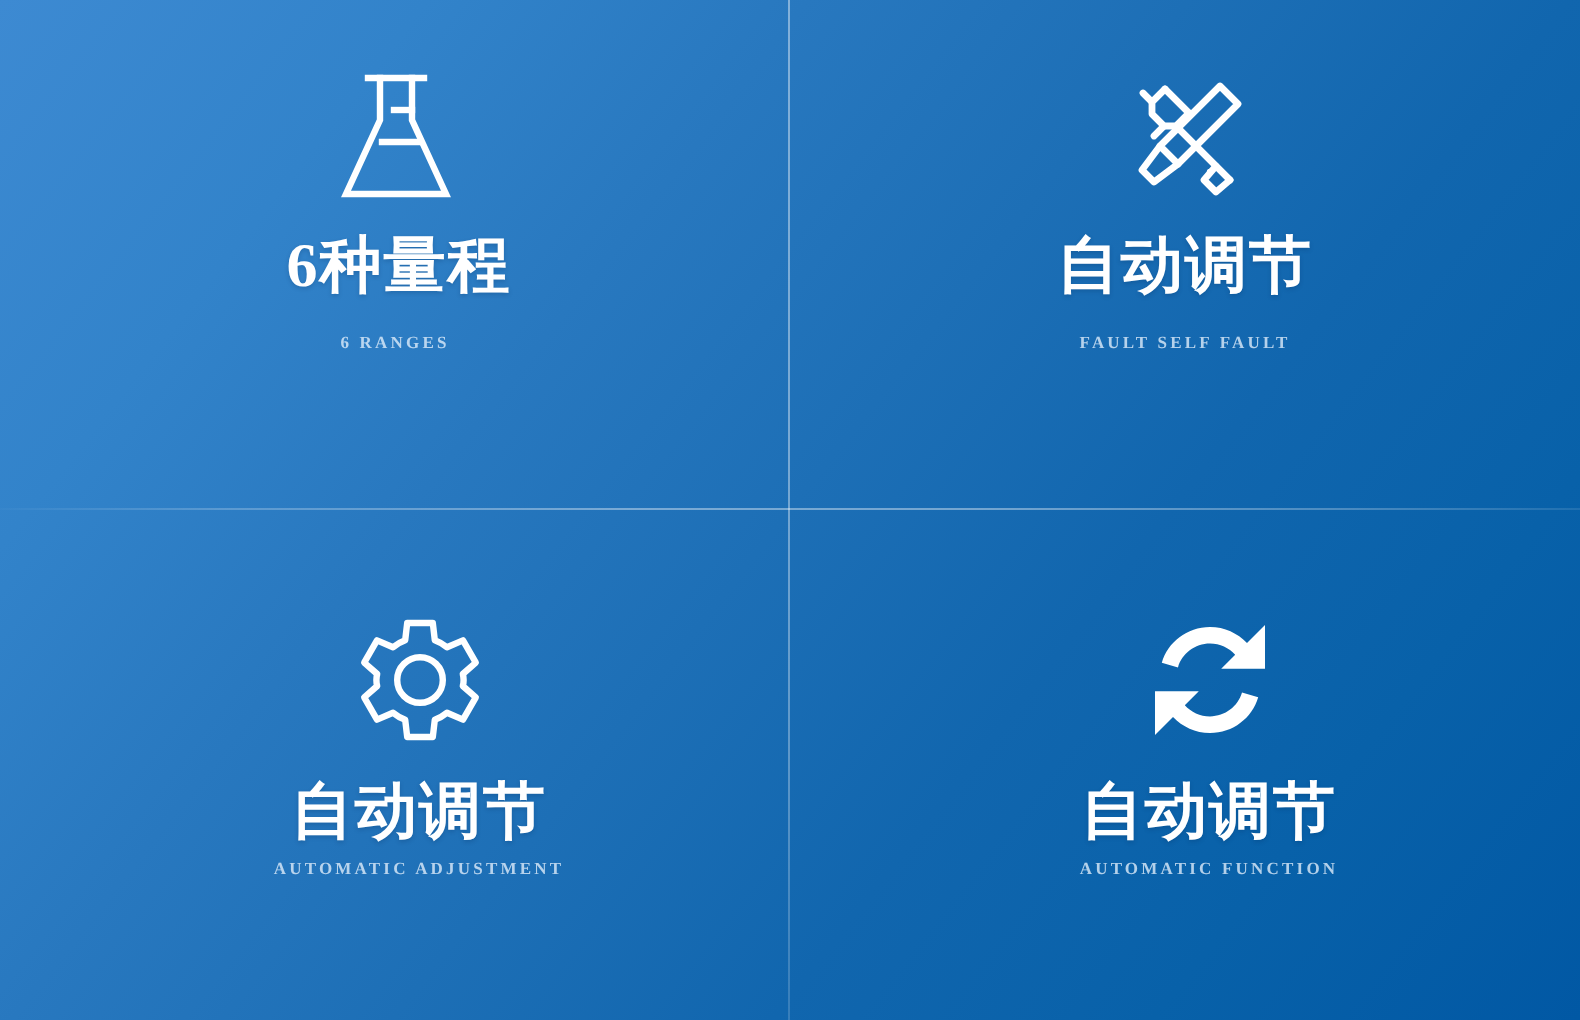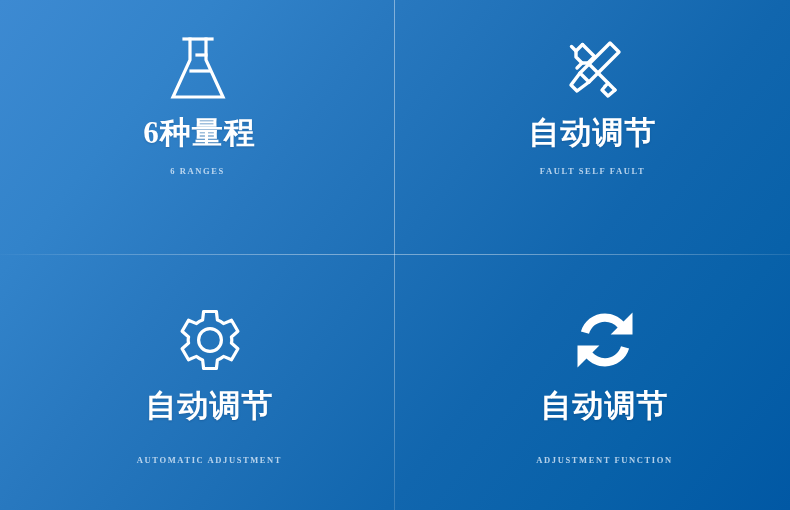--- a/index.html
+++ b/index.html
@@ -88,21 +88,21 @@
     font-size: 31px;
     font-weight: bold;
     letter-spacing: 1px;
     line-height: 1.1;
     text-align: center;
     margin: 0;
     white-space: nowrap;
     text-shadow: 0 1px 2px rgba(0, 40, 85, 0.22);
   }
   .tile-sub {
-    margin-top: 32px;
+    margin-top: 6px;
     color: rgba(222, 236, 250, 0.80);
     font-size: 8.5px;
     letter-spacing: 1.6px;
     text-align: center;
     white-space: nowrap;
     font-weight: bold;
   }
 
   
   #tile-ranges      .tile-title { margin-left: 4px; }
@@ -192,16 +192,16 @@
         <path d="M31 57.5
                  C42.5 57.5 52.1 49.9 55.1 39.6
                  L47.0 37.3
                  C45.0 44.2 38.6 49.2 31 49.2
                  C26.0 49.2 21.5 47.0 18.4 43.6
                  L25.4 36.6 L3.5 36.6 L3.5 58.5 L12.5 49.5
                  C17.2 54.4 23.7 57.5 31 57.5 Z"></path>
       </svg>
     </div>
     <div class="tile-title">自动调节</div>
-    <div class="tile-sub">ADJUSTMENT FUNCTION</div>
+    <div class="tile-sub">AUTOMATIC FUNCTION</div>
   </div>
 
 </div>
 
 </body></html>

